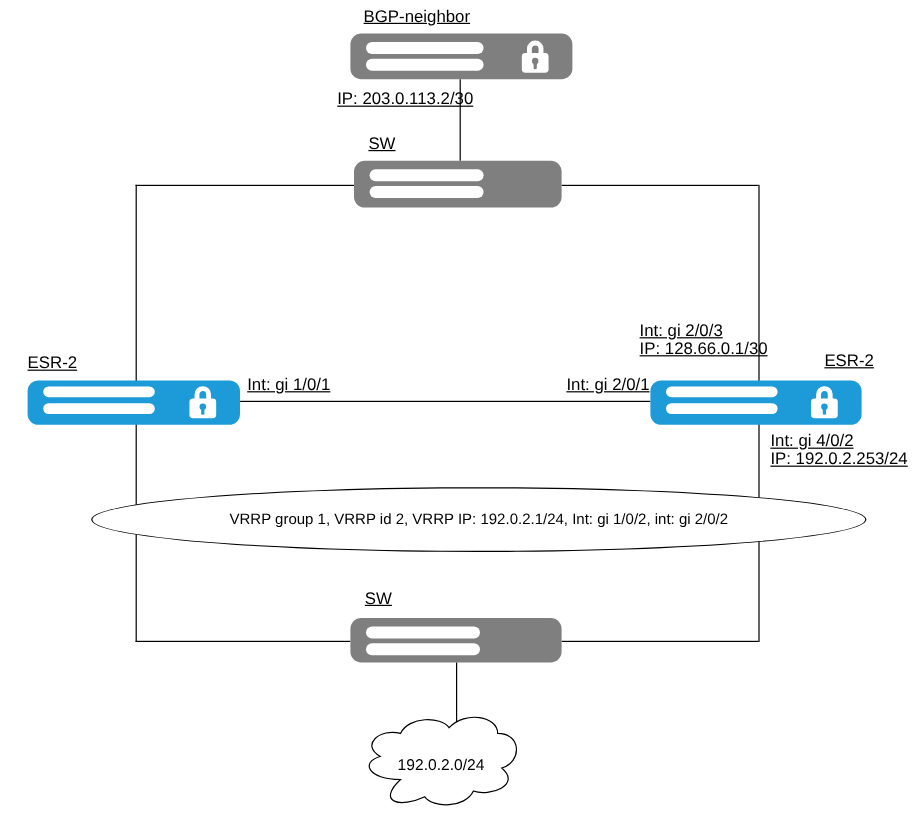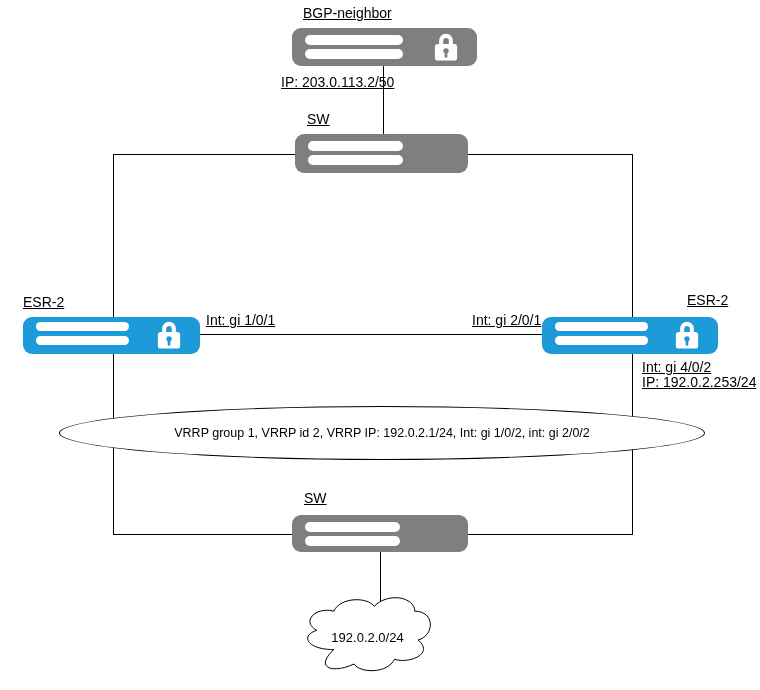--- a/index.html
+++ b/index.html
@@ -37,21 +37,21 @@
   <div class="line" style="left:383px;top:66px;width:1px;height:68px;"></div>
   <div class="line" style="left:113px;top:154px;width:182px;height:1px;"></div>
   <div class="line" style="left:468px;top:154px;width:164px;height:1px;"></div>
   <div class="line" style="left:113px;top:154px;width:1px;height:381px;"></div>
   <div class="line" style="left:632px;top:154px;width:1px;height:381px;"></div>
   <div class="line" style="left:200px;top:334px;width:342px;height:1px;"></div>
   <div class="line" style="left:113px;top:534px;width:179px;height:1px;"></div>
   <div class="line" style="left:468px;top:534px;width:164px;height:1px;"></div>
   <div class="line" style="left:380px;top:552px;width:1px;height:56px;"></div>
 
-  <div class="vrrp-ellipse" style="left:59px;top:406px;width:644px;height:52px;justify-content:center;">
+  <div class="vrrp-ellipse" style="left:76px;top:406px;width:644px;height:52px;justify-content:center;">
     <span>VRRP group 1, VRRP id 2, VRRP IP: 192.0.2.1/24, Int: gi 1/0/2, int: gi 2/0/2</span>
   </div>
 
   <div class="device gray" style="left:292px;top:28px;width:185px;height:38px;">
     <div class="bar b1" style="width:98px;"></div>
     <div class="bar b2" style="width:98px;"></div>
     <svg class="lock" viewBox="0 0 26 32">
       <path d="M8 15 V10 a5 5 0 0 1 10 0 V15" fill="none" stroke="#fff" stroke-width="4.2"></path>
       <rect x="1.5" y="13.5" width="23" height="17" rx="3" fill="#fff"></rect>
       <circle class="keyhole-gray" cx="13" cy="20.5" r="2.8"></circle>
@@ -92,26 +92,30 @@
   </div>
 
   <svg class="cloud-wrap" viewBox="0 0 120 80" preserveAspectRatio="none">
     <path d="M 30 48 C 6 48 0 36 15 32 C 0 24 15 12 30 16 C 36 4 60 4 66 12
              C 78 0 102 4 102 16 C 120 16 120 36 105 40 C 120 52 96 60 84 56
              C 78 68 54 68 48 60 C 30 68 12 64 30 48 Z" fill="#fff" stroke="#000" stroke-width="1" vector-effect="non-scaling-stroke"></path>
   </svg>
   <div class="cloud-label">192.0.2.0/24</div>
 
   <div class="label" style="left:303px;top:6px;">BGP-neighbor</div>
-  <div class="label" style="left:281px;top:75px;">IP: 203.0.113.2/50</div>
+  <div class="label" style="left:281px;top:75px;">IP: 203.0.113.2/30</div>
   <div class="label" style="left:307px;top:112px;">SW</div>
 
   <div class="label" style="left:23px;top:295px;">ESR-2</div>
   <div class="label" style="left:206px;top:313px;">Int: gi 1/0/1</div>
 
+  <div class="label" style="left:533px;top:268px;">
+    <div>Int: gi 2/0/3</div>
+    <div>IP: 128.66.0.1/30</div>
+  </div>
   <div class="label" style="left:687px;top:293px;">ESR-2</div>
   <div class="label" style="left:472px;top:313px;">Int: gi 2/0/1</div>
   <div class="label" style="left:642px;top:360px;">
     <div>Int: gi 4/0/2</div>
     <div>IP: 192.0.2.253/24</div>
   </div>
 
   <div class="label" style="left:304px;top:491px;">SW</div>
 
 </div>

